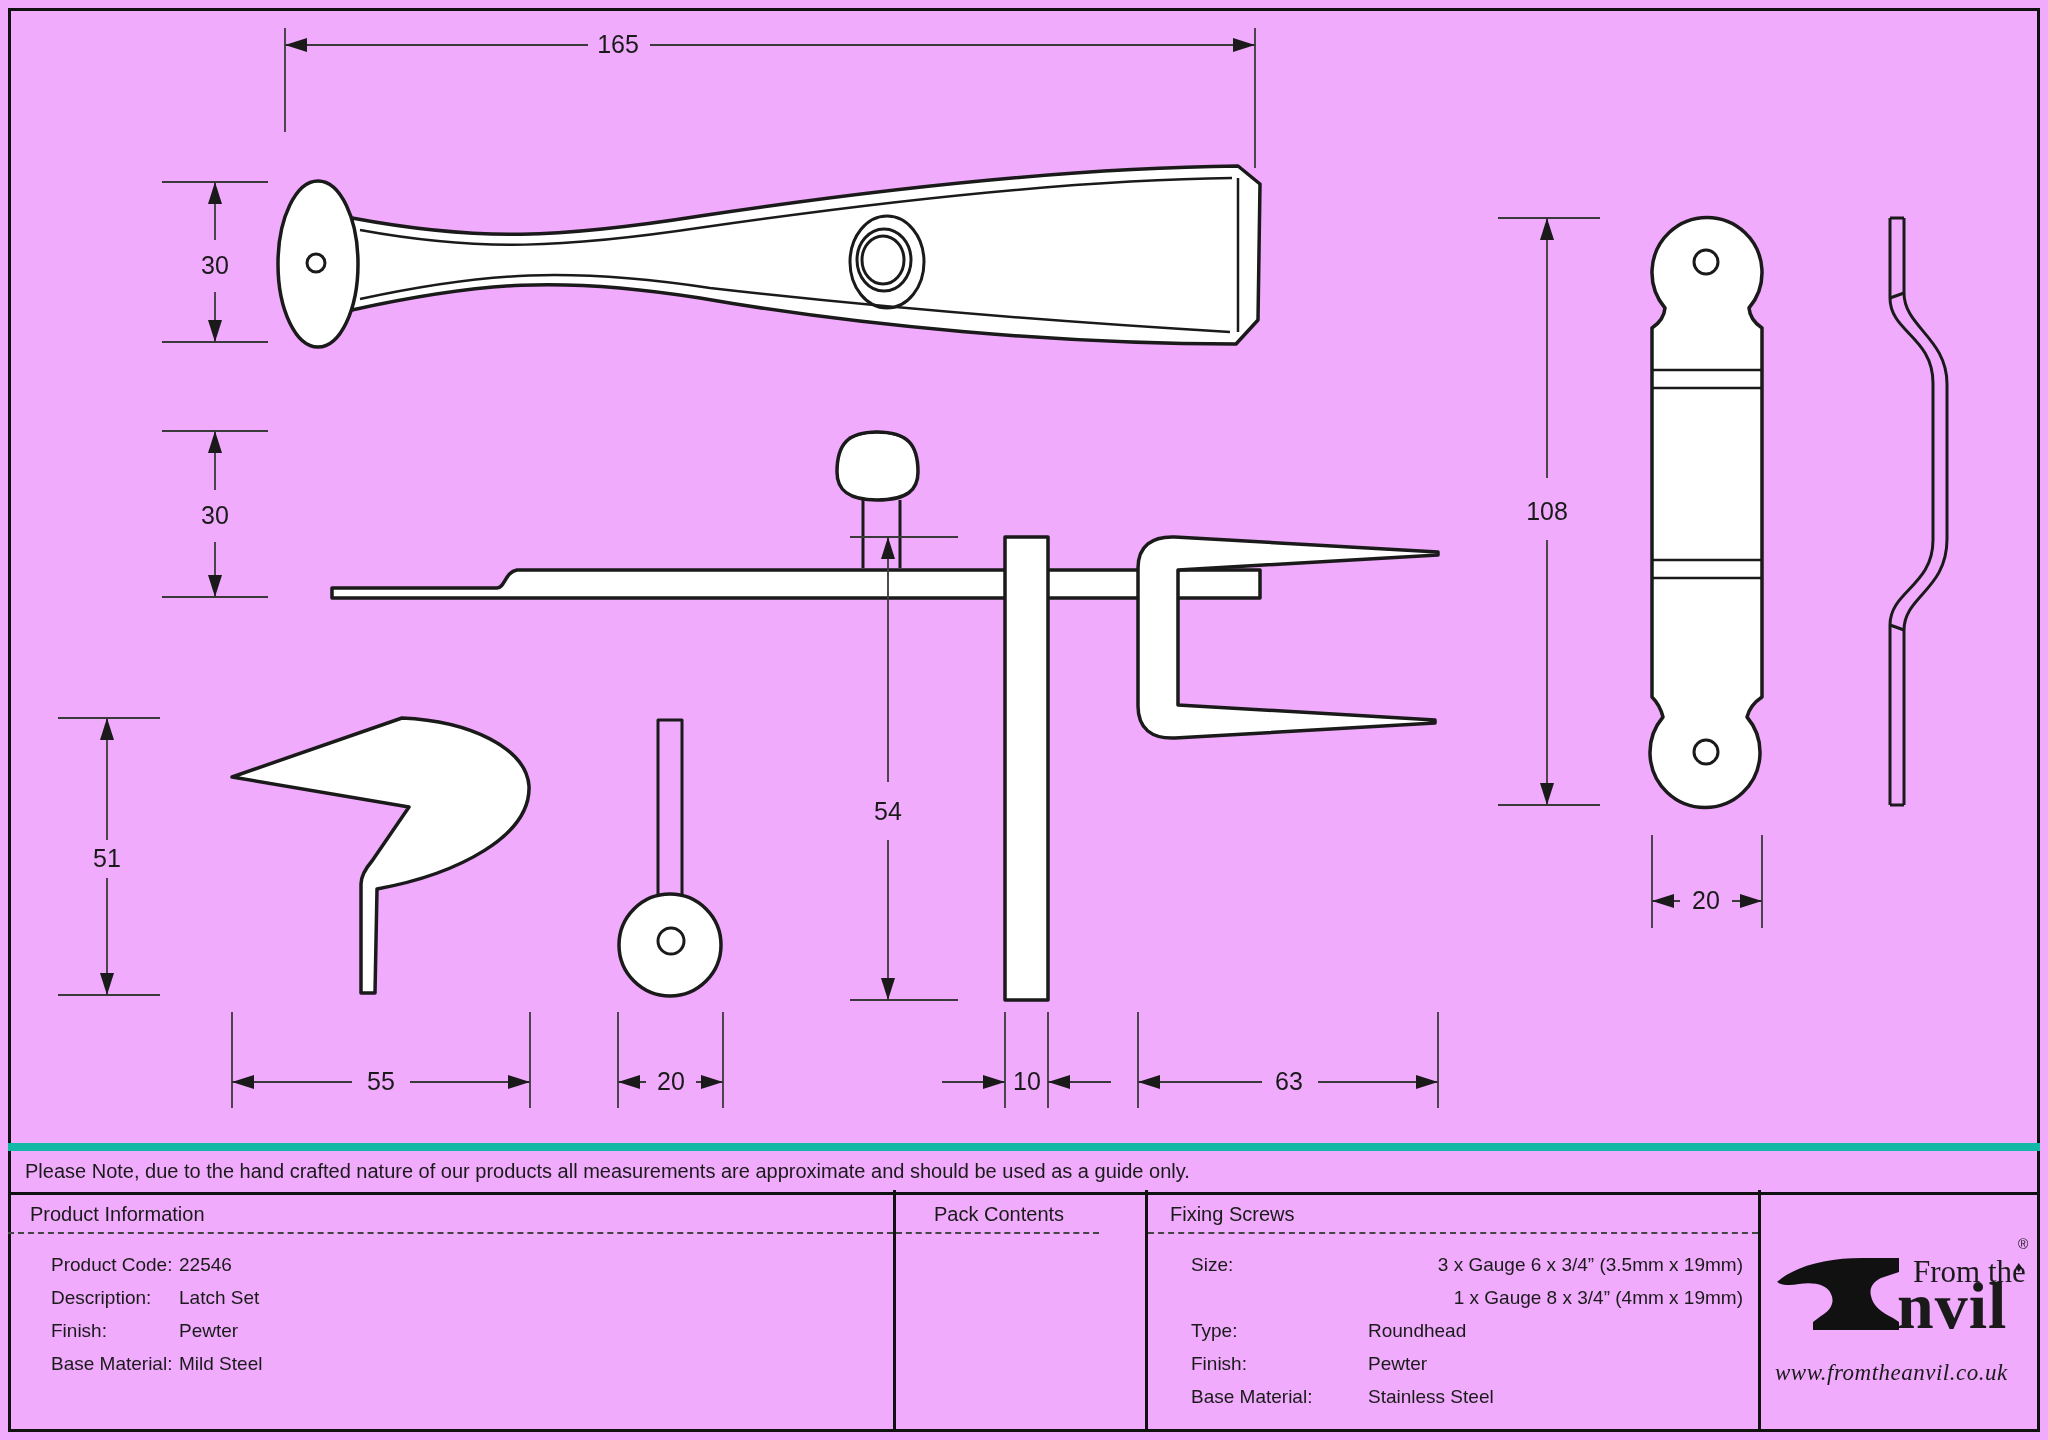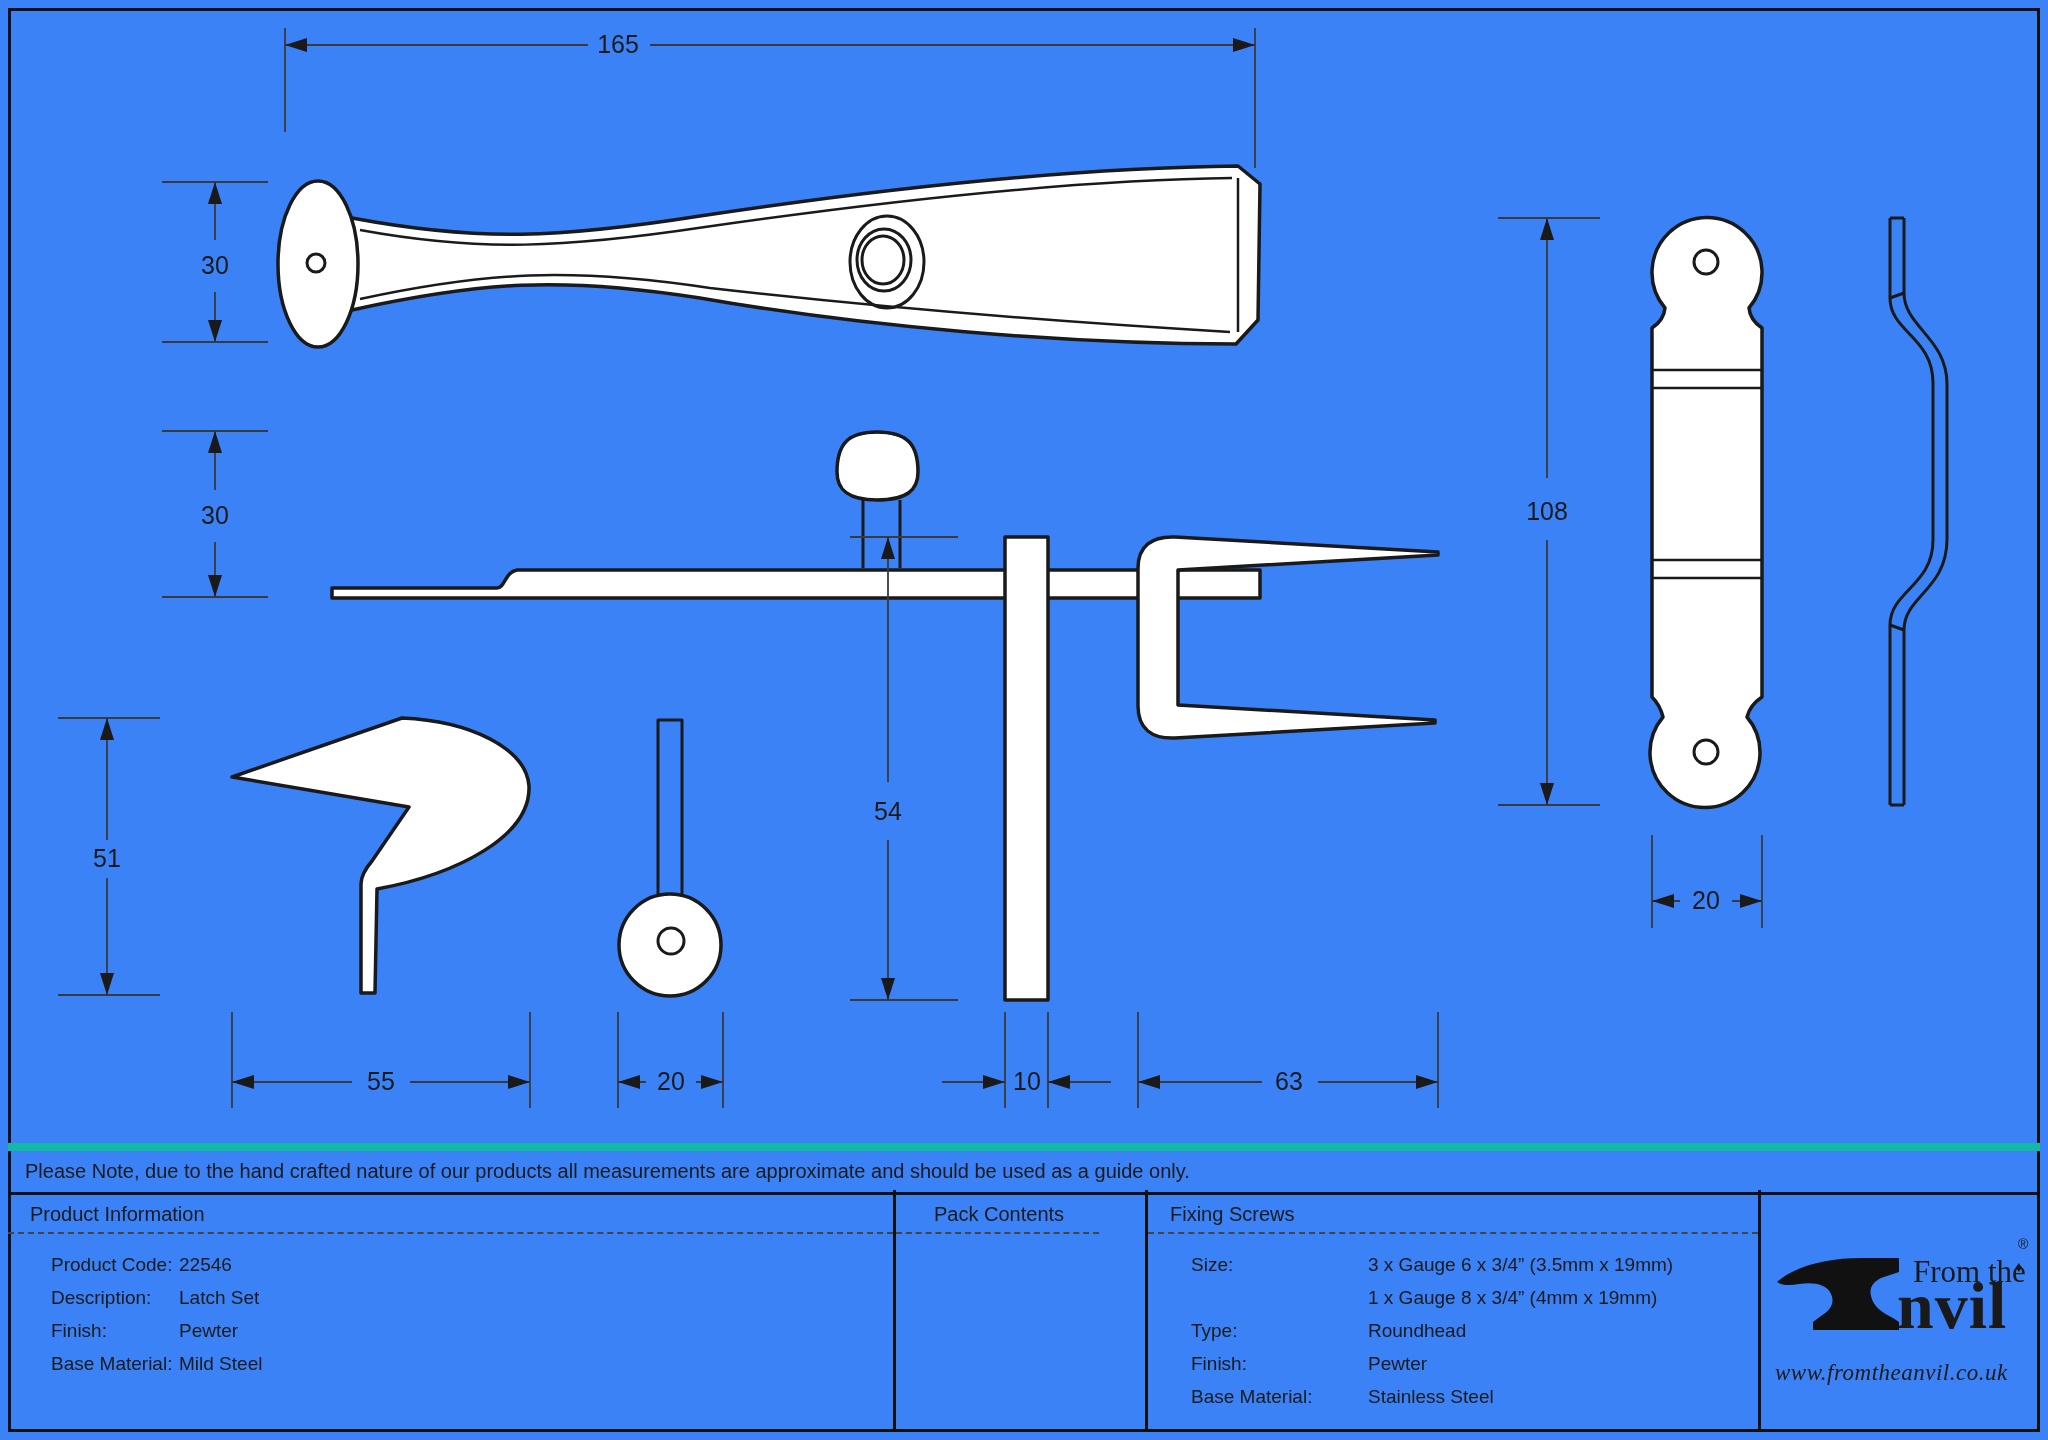--- a/index.html
+++ b/index.html
@@ -1,16 +1,16 @@
 <!DOCTYPE html>
 <html><head>
 <meta charset="utf-8">
 <style>
   html,body{margin:0;padding:0;background:#e8e8e8;}
-  .page{position:relative;width:2048px;height:1440px;background:#3b82f6;
+  .page{position:relative;width:2048px;height:1440px;background:#f0abfc;
         font-family:"Liberation Sans",sans-serif;color:#1a1a1a;overflow:hidden;}
   .frame{position:absolute;left:8px;top:8px;right:8px;bottom:8px;border:3px solid #111;}
   svg text{font-family:"Liberation Sans",sans-serif;font-size:25px;fill:#1a1a1a;text-anchor:middle;}
   .part{fill:#fff;stroke:#1a1a1a;stroke-width:3.5;stroke-linejoin:round;}
   .pline{fill:none;stroke:#1a1a1a;stroke-width:3;stroke-linejoin:round;}
   .thin{fill:none;stroke:#1a1a1a;stroke-width:2.5;}
   .dim{fill:none;stroke:#3a3a3a;stroke-width:1.8;}
   .arr{fill:#1a1a1a;stroke:none;}
   
   .note-row{position:absolute;left:8px;right:8px;top:1143px;height:41px;
@@ -19,21 +19,21 @@
   
   .t-col{position:absolute;top:1190px;bottom:8px;box-sizing:border-box;font-size:19px;}
   .t-col.b{border-left:3px solid #111;}
   .cell-header{height:44px;box-sizing:border-box;padding:13px 0 0 22px;
                border-bottom:2px dashed #444;font-size:20px;}
   .cell-body{padding:14px 0 0 22px;}
   .kv{display:flex;line-height:33px;margin-left:21px;}
   .kv .k{flex:0 0 128px;}
   .fx .kv .k{flex:0 0 177px;}
   .fx .kv .v{width:375px;}
-  .fx .kv .v.r{text-align:left;}
+  .fx .kv .v.r{text-align:right;}
   .list-line{line-height:33px;}
   .pack .cell-body{padding-left:38px;}
   
   .logo{position:relative;width:100%;height:100%;}
   .logo .fromthe{position:absolute;left:152px;top:64px;font-family:"Liberation Serif",serif;font-size:31px;}
   .logo .anvilword{position:absolute;left:136px;top:78px;font-family:"Liberation Serif",serif;font-size:66px;font-weight:600;letter-spacing:1px;}
   .logo .diamond{position:absolute;left:254px;top:68px;font-size:15px;}
   .logo .reg{position:absolute;left:257px;top:46px;font-size:14px;}
   .logo .url{position:absolute;left:14px;top:170px;font-family:"Liberation Serif",serif;
              font-style:italic;font-size:23px;letter-spacing:0.5px;}

